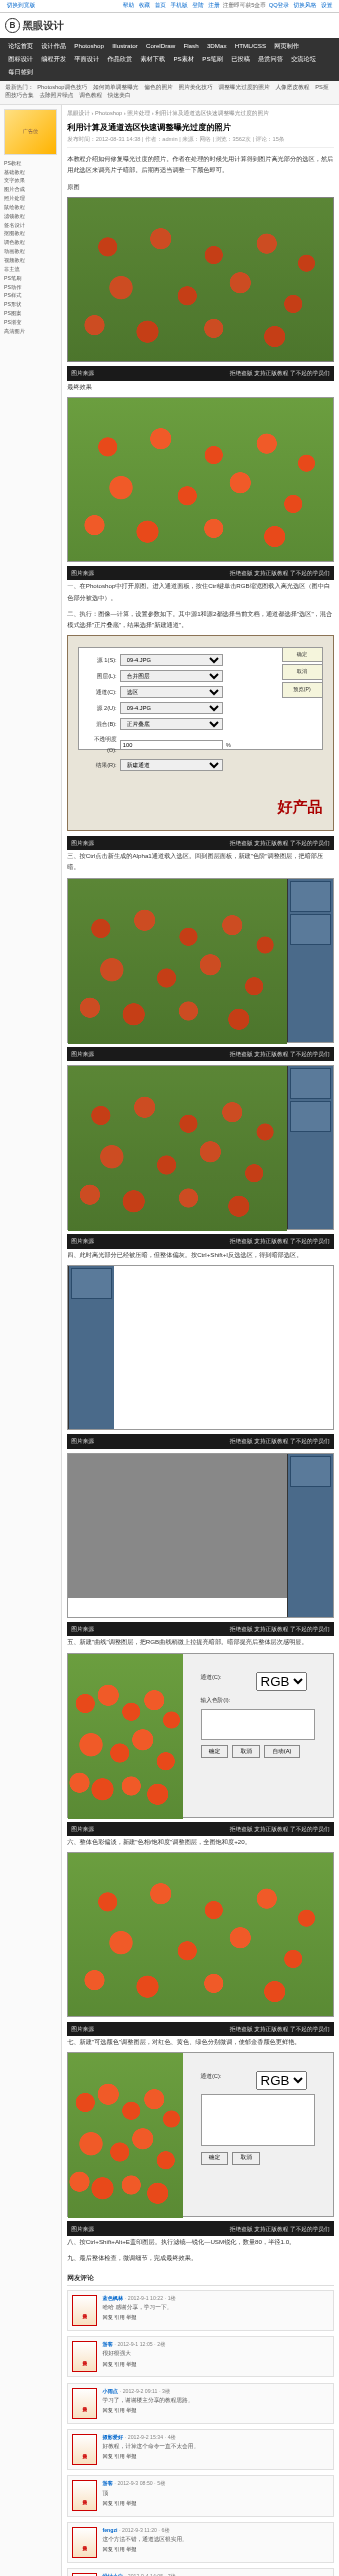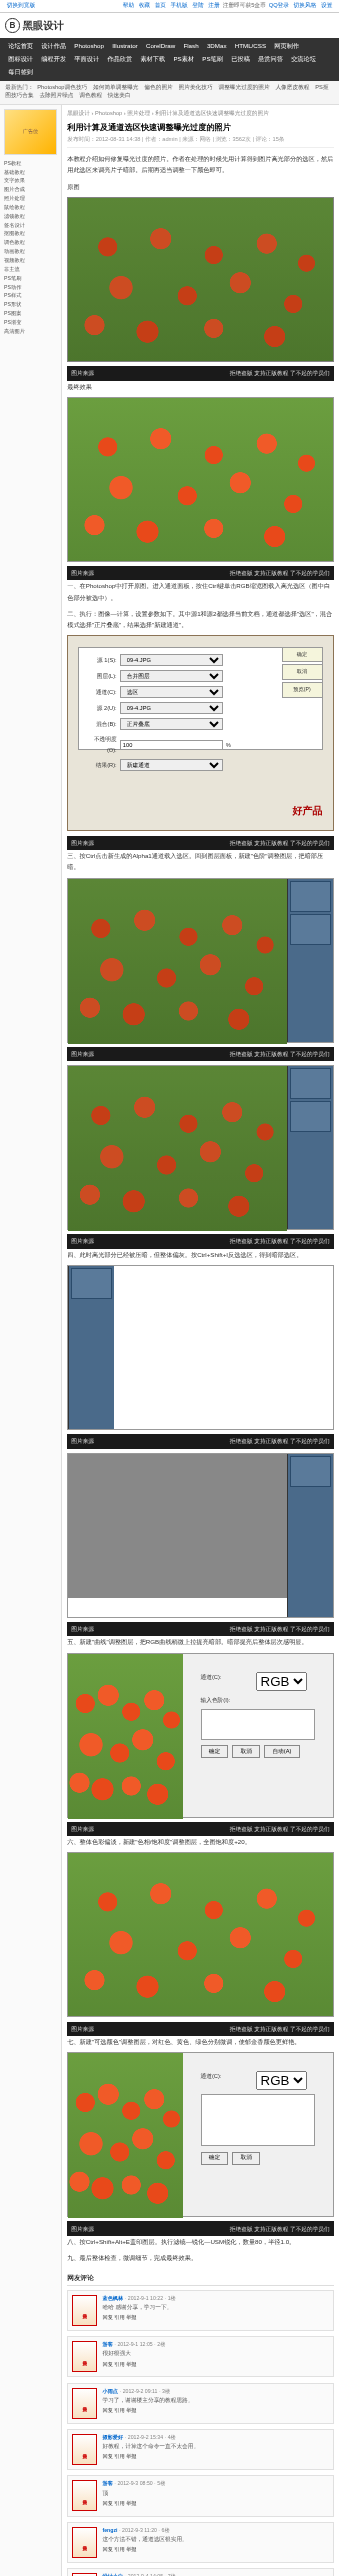--- a/index.html
+++ b/index.html
@@ -56,21 +56,21 @@
 .solid-gray{height:144px;background:#888}
 .dialog-img{height:196px;background:#e8e4d8;border:1px solid #8b7355;position:relative;padding:10.3px}
 .dialog-inner{background:#fff;border:0.5px solid #999;padding:6.2px;height:103px;font-size:5.7px}
 .dialog-row{display:flex;align-items:center;margin-bottom:4.1px;gap:3.1px}
 .dialog-row label{width:31px;text-align:right;color:#333}
 .dialog-row input,.dialog-row select{flex:1;max-width:103px;border:0.5px solid #999;padding:1px 2.1px;font-size:5.7px}
 .dialog-btns{margin-top:5.2px;display:flex;gap:4.1px}
 .dialog-btn{padding:1.5px 7.2px;background:#eee;border:0.5px solid #888;font-size:5.7px}
 .dialog-side{position:absolute;right:10.3px;top:10.3px;width:41px}
 .dialog-side-btn{background:#f5f5dc;border:0.5px solid #999;padding:2.1px;margin-bottom:2.1px;font-size:5.2px;text-align:center}
-.dialog-brand{position:absolute;right:10.3px;bottom:10.3px;font-size:10px;color:#a00;font-weight:bold}
+.dialog-brand{position:absolute;right:10.3px;bottom:10.3px;font-size:15px;color:#a00;font-weight:bold}
 .caption-bar{background:#1a1a1a;color:#ddd;padding:2.1px 4.1px;font-size:5.7px;display:flex;justify-content:space-between}
 .ps-panel{display:flex;height:165px}
 .ps-panel .tulip-img{flex:1}
 .ps-side{width:46px;background:#4a6a8a;border-left:0.5px solid #333}
 .ps-side-box{height:31px;background:#5a7a9a;margin:2.1px;border:0.5px solid #2a4a6a}
 .ps-dialog{flex:1;background:#f0f0f0;padding:18px;font-size:5.7px}
 .ps-dialog-row{display:flex;margin-bottom:4.1px;gap:3.1px}
 .ps-dialog-row label{width:52px}
 .comments{margin-top:10.3px}
 .comment-item{border:0.5px solid #e0e0e0;margin-bottom:5.2px;padding:4.1px;background:#fafafa;min-height:41px;display:flex;gap:5.2px}

